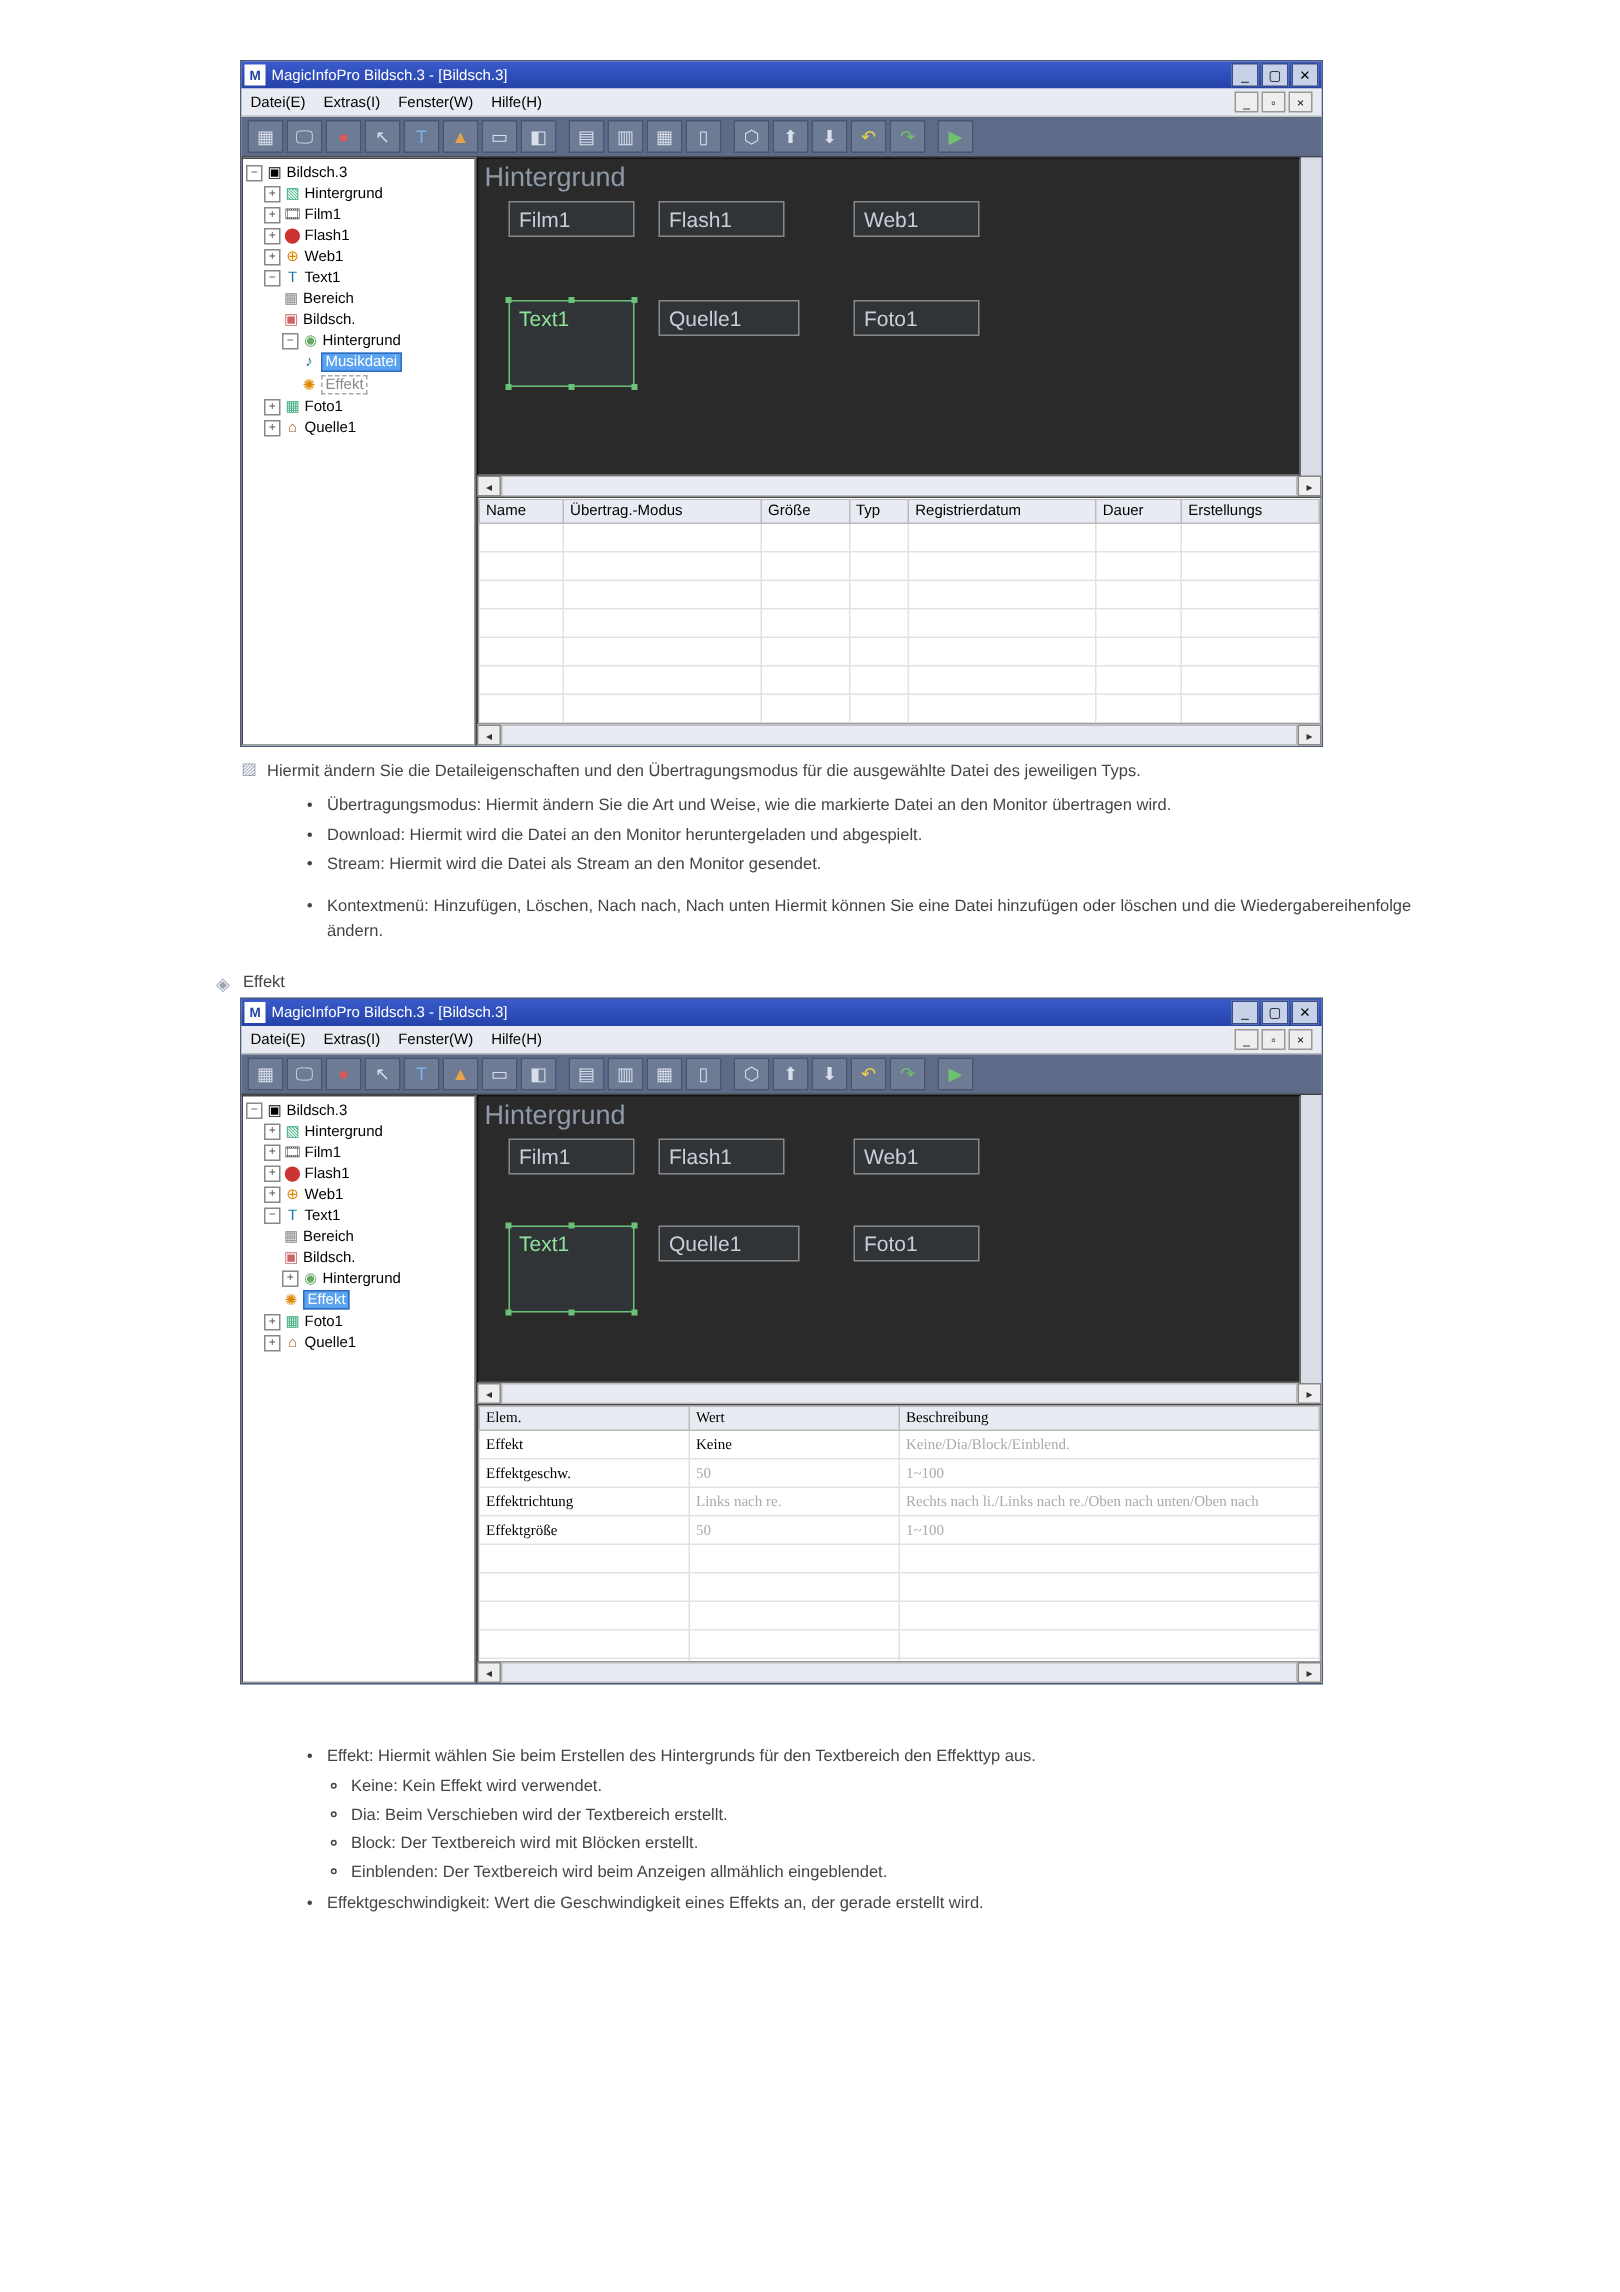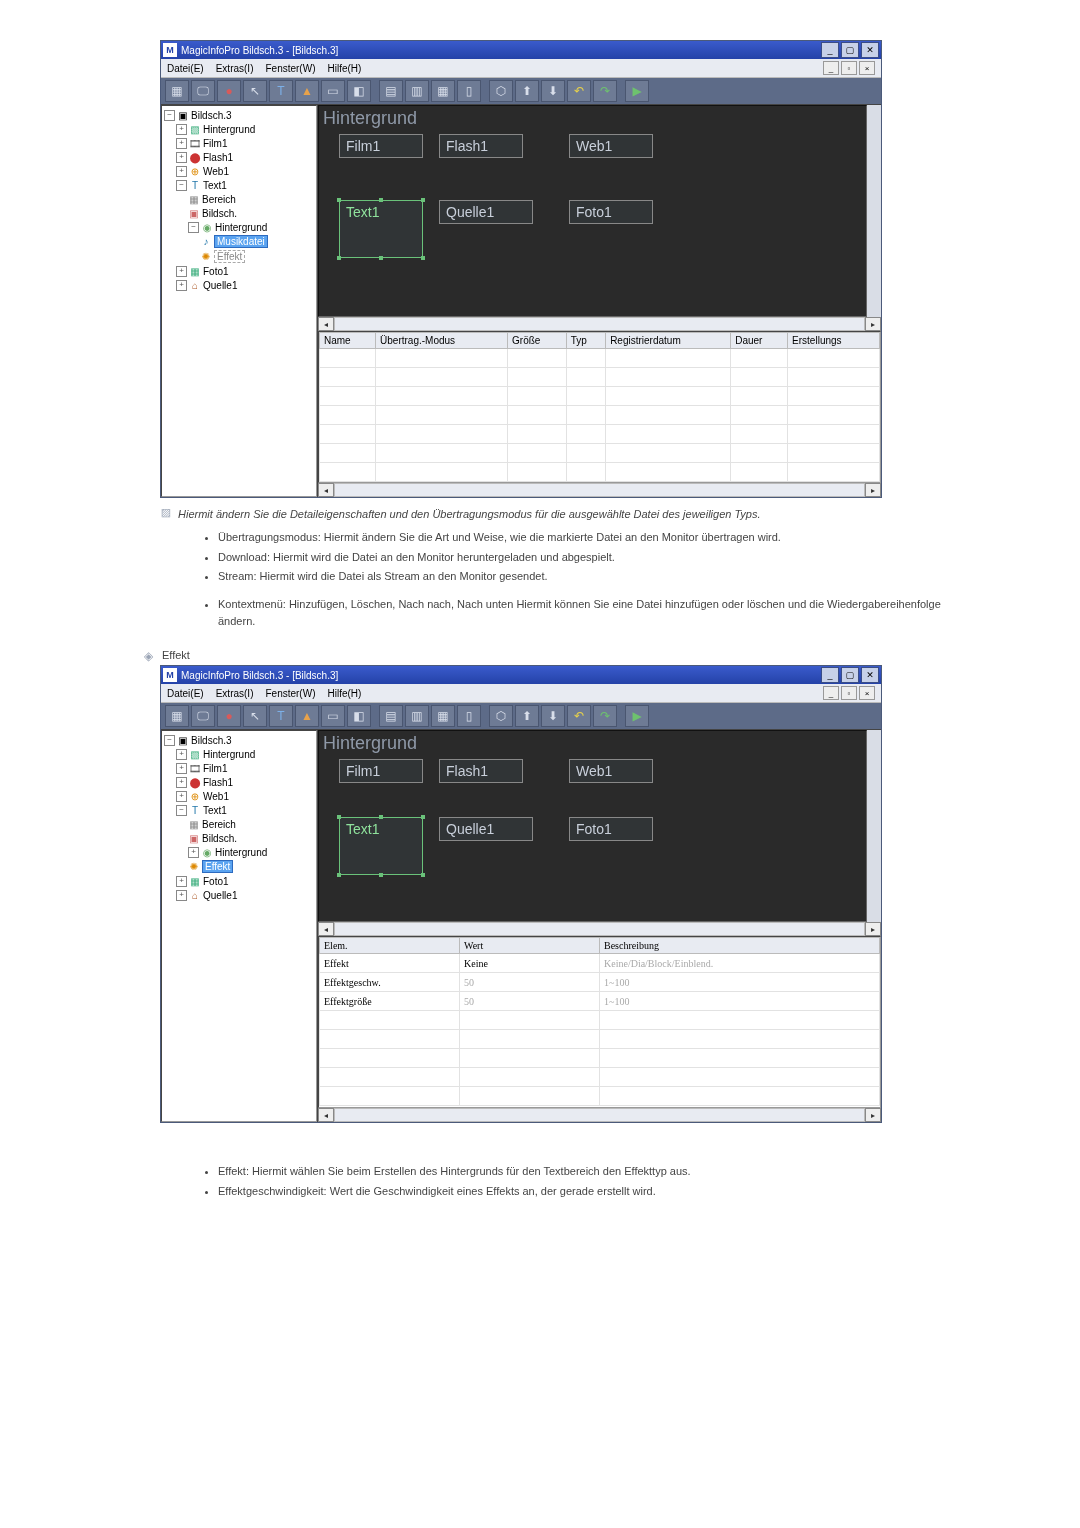--- a/index.html
+++ b/index.html
@@ -126,21 +126,21 @@
     color:#000;
   }
   .grid table { width:100%; border-collapse:collapse; }
   .grid th { background:#e8ebf2; border:1px solid #bbb; padding:2px 4px; font-weight:normal; text-align:left;}
   .grid td { border:1px solid #e2e2e2; padding:2px 4px; height:14px;}
   .grid td.disabled { color:#aaa; }
 
   
   .doc-block { display:flex; align-items:flex-start; gap:6px; margin:6px 0 6px 40px; }
   .doc-ico { width:12px;height:12px;color:#9aa4b5;display:flex;align-items:center;justify-content:center;font-size:11px; flex-shrink:0;}
-  .doc-text { font-size:11px; color:#444; line-height:1.55;font-style:italic;}
+  .doc-text { font-size:11px; color:#444; line-height:1.55;}
   ul.doc-list { margin:4px 0 10px 26px; padding:0 0 0 18px; }
   ul.doc-list li { font-size:11px; color:#444; line-height:1.6; margin-bottom:2px;}
   ul.sub-list { list-style-type: circle; margin:2px 0 4px 16px; padding:0;}
   ul.sub-list li { font-size:11px; color:#444; line-height:1.55;}
 
   .section-title {
     display:flex; align-items:center; gap:6px; font-size:11px; color:#444;
     margin:18px 0 4px 24px;
   }
   .section-title .sico{width:12px;height:12px;color:#9aa4b5;font-size:12px;}
@@ -551,20 +551,25 @@
               <td>Effekt</td>
               <td>Keine</td>
               <td class="disabled">Keine/Dia/Block/Einblend.</td>
             </tr>
             <tr>
               <td>Effektgeschw.</td>
               <td class="disabled">50</td>
               <td class="disabled">1~100</td>
             </tr>
             <tr>
+              <td>Effektrichtung</td>
+              <td class="disabled">Links nach re.</td>
+              <td class="disabled">Rechts nach li./Links nach re./Oben nach unten/Oben nach</td>
+            </tr>
+            <tr>
               <td>Effektgröße</td>
               <td class="disabled">50</td>
               <td class="disabled">1~100</td>
             </tr>
             <tr>
                 <td></td>
                 <td></td>
                 <td></td>
               </tr>
             <tr>
@@ -595,15 +600,21 @@
         <div class="track"></div>
         <div class="arrow">▸</div>
       </div>
     </div>
   </div>
 </div>
 
 <ul class="doc-list" style="margin-left:80px; margin-top:40px;">
   <li>
     <span>Effekt: Hiermit wählen Sie beim Erstellen des Hintergrunds für den Textbereich den Effekttyp aus.</span>
+    <ul class="sub-list">
+      <li>Keine: Kein Effekt wird verwendet.</li>
+      <li>Dia: Beim Verschieben wird der Textbereich erstellt.</li>
+      <li>Block: Der Textbereich wird mit Blöcken erstellt.</li>
+      <li>Einblenden: Der Textbereich wird beim Anzeigen allmählich eingeblendet.</li>
+    </ul>
   </li>
   <li>Effektgeschwindigkeit: Wert die Geschwindigkeit eines Effekts an, der gerade erstellt wird.</li>
 </ul>
 
 </body></html>

